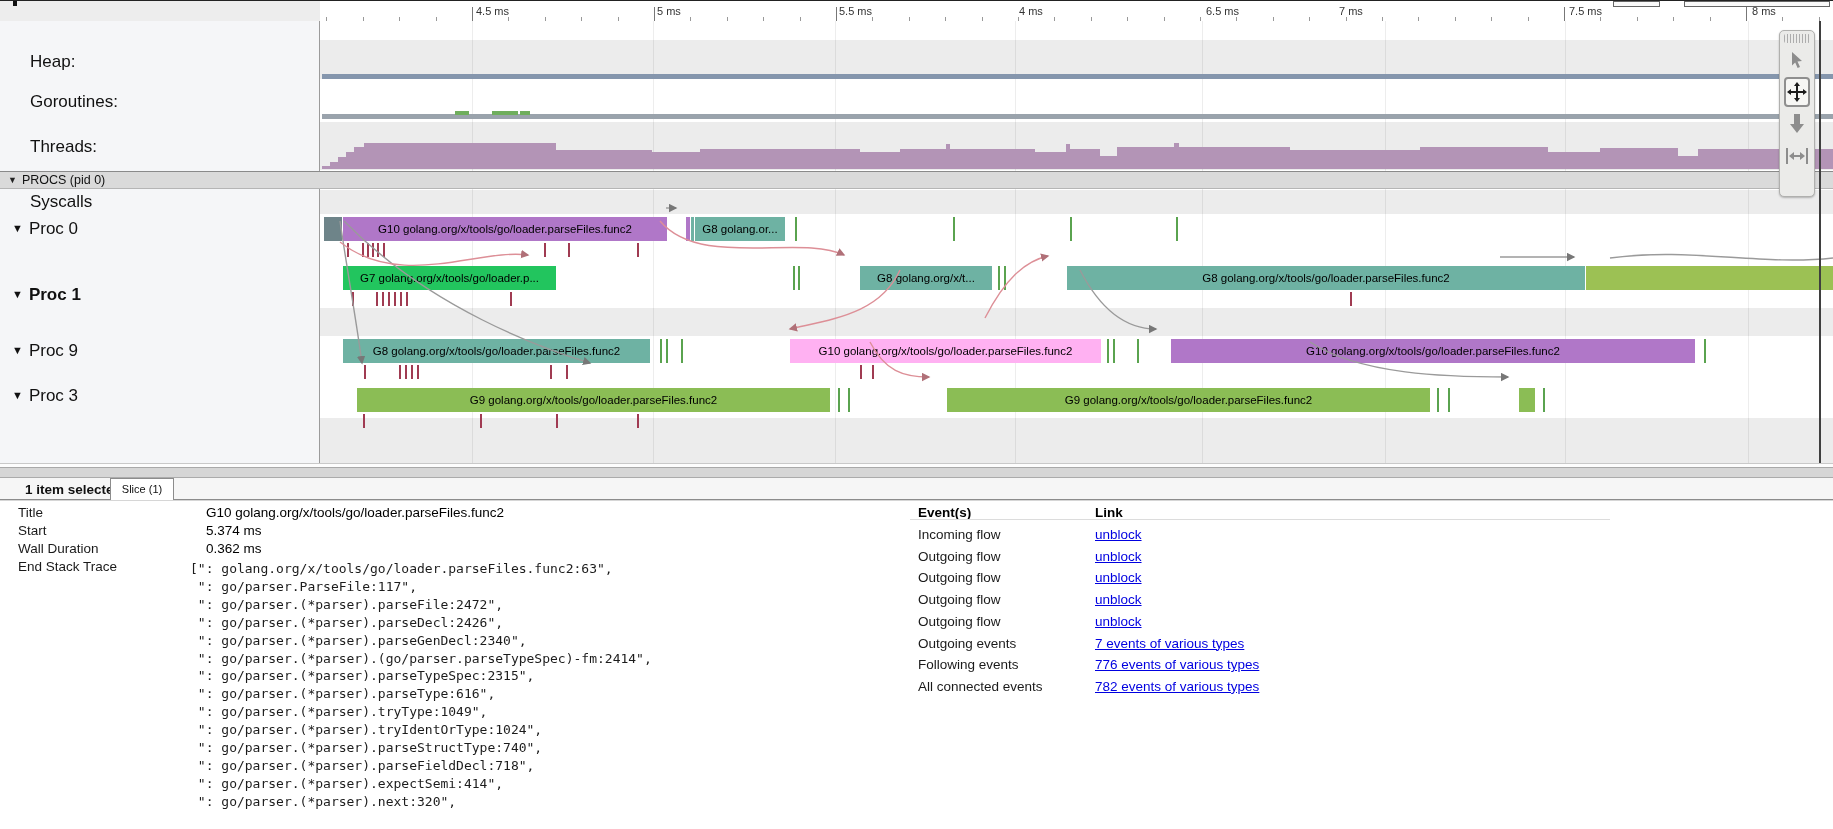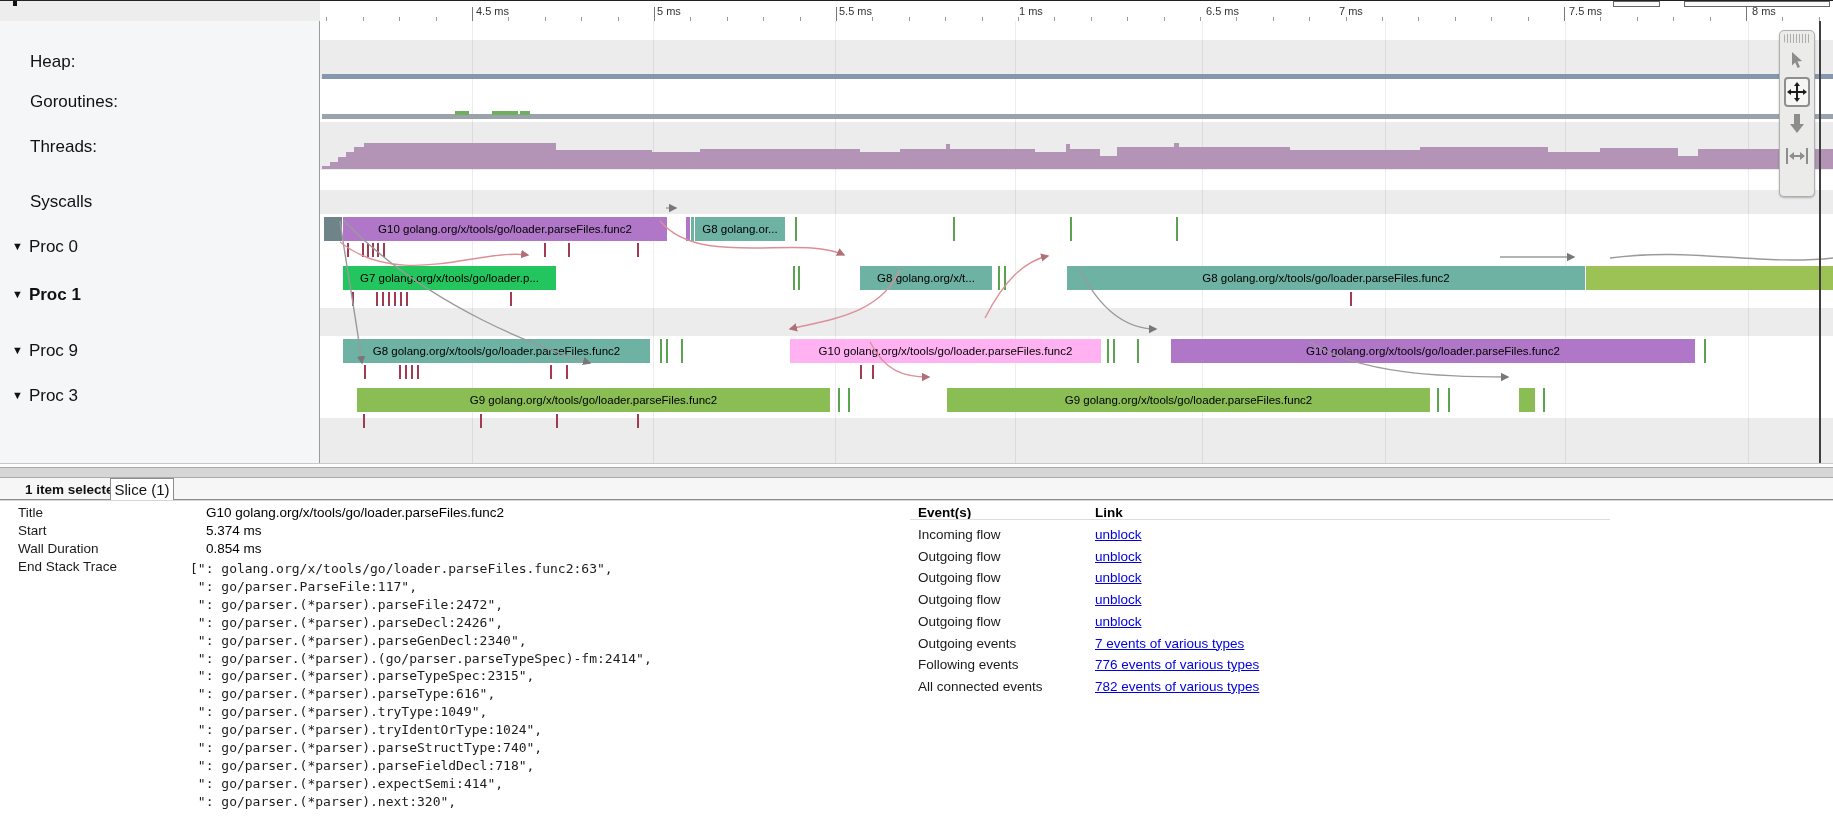--- a/index.html
+++ b/index.html
@@ -35,21 +35,21 @@
   #toolbar{left:1779px;top:30px;width:34px;height:165px;background:#ebebe9;border:1px solid #b0b0ae;border-radius:5px;box-shadow:0 1px 2px rgba(0,0,0,.25);z-index:10;}
   #toolbar .grip{margin:3px 4px 2px 4px;height:9px;background:repeating-linear-gradient(90deg,#adadad 0 1px,transparent 1px 3px),repeating-linear-gradient(0deg,transparent 0 1px,#ebebe9 1px 3px);border-radius:2px;}
   .tool{width:26px;height:30px;margin:2px auto;display:flex;align-items:center;justify-content:center;border-radius:4px;}
   .tool.active{border:2px solid #8f8f8f;background:#f6f6f4;box-sizing:border-box;}
   #right-edge{left:1819px;top:21px;width:2px;height:442px;background:#3f3f3f;z-index:6;}
   
   #splitter-hi{left:0;top:463px;width:1833px;height:4px;background:#fdfdfd;border-top:1px solid #c9c9c9;box-sizing:border-box;}
   #splitter{left:0;top:467px;width:1833px;height:11px;background:#d6d6d6;border-top:1px solid #a9a9a9;border-bottom:1px solid #ababab;box-sizing:border-box;}
   #selbar{left:0;top:478px;width:1833px;height:22px;background:#f6f6f6;border-bottom:1px solid #8c8c8c;box-sizing:border-box;}
   #sel-summary{left:25px;top:482px;font-size:13.5px;font-weight:bold;color:#111;}
-  #sel-tab{left:110px;top:478px;width:64px;height:22px;background:#fff;border:1px solid #8c8c8c;border-bottom:none;box-sizing:border-box;text-align:center;font-size:15px;line-height:21px;color:#111;z-index:2;}
+  #sel-tab{left:110px;top:478px;width:64px;height:22px;background:#fff;border:1px solid #8c8c8c;border-bottom:none;box-sizing:border-box;text-align:center;font-size:11px;line-height:21px;color:#111;z-index:2;}
   #content{left:0;top:500px;width:1833px;height:329px;background:#fff;}
   .field-label{left:18px;font-size:13.5px;color:#1a1a1a;}
   .field-value{left:206px;font-size:13.5px;color:#000;}
   .stack-line{left:190px;font-family:"DejaVu Sans Mono", monospace;font-size:13px;color:#1c1c1c;white-space:pre;}
   .ev-head{font-size:13.5px;font-weight:bold;color:#000;}
   .ev-label{font-size:13.5px;color:#1a1a1a;}
   .ev-link{font-size:13.5px;color:#0000e0;text-decoration:underline;cursor:pointer;}
   #ev-topline{left:0px;top:500px;width:1833px;height:1px;background:#d6d6d6;}
   #ev-headline{left:910px;top:519px;width:700px;height:1px;background:#dcdcdc;}
 </style>
@@ -99,21 +99,21 @@
       <div class="rtick-minor" style="left: 1280.4px; position: absolute;"></div>
       <div class="rtick-minor" style="left: 1316.8px; position: absolute;"></div>
       <div class="rtick-minor" style="left: 1353.2px; position: absolute;"></div>
       <div class="rtick-minor" style="left: 1389.6px; position: absolute;"></div>
       <div class="rtick-major" style="left: 1426px; position: absolute;"></div>
       <div class="rtick-minor" style="left: 1462.4px; position: absolute;"></div>
       <div class="rtick-minor" style="left: 1498.8px; position: absolute;"></div>
       <div class="rlabel" style="left: 156px; position: absolute; text-align: center;">4.5 ms</div>
       <div class="rlabel" style="left: 337px; position: absolute;">5 ms</div>
       <div class="rlabel" style="left: 519px; position: absolute;">5.5 ms</div>
-      <div class="rlabel" style="left: 699px; position: absolute;">1 ms</div>
+      <div class="rlabel" style="left: 699px; position: absolute;">4 ms</div>
       <div class="rlabel" style="left: 886px; position: absolute;">6.5 ms</div>
       <div class="rlabel" style="left: 1019px; position: absolute;">7 ms</div>
       <div class="rlabel" style="left: 1249px; position: absolute;">7.5 ms</div>
       <div class="rlabel" style="left: 1432px; position: absolute;">8 ms</div>
     </div>
   <div class="abs" id="topline"></div>
 
   <div class="abs" id="timeline">
       <div class="band" style="top: 19px; height: 39px; position: absolute;"></div>
       <div class="band" style="top: 101px; height: 48px; position: absolute;"></div>
@@ -198,27 +198,28 @@
       <div class="gtick" style="left: 1117px; top: 367px; background: rgb(90, 163, 79); position: absolute;"></div>
       <div class="gtick" style="left: 1128px; top: 367px; background: rgb(90, 163, 79); position: absolute;"></div>
       <div class="gtick" style="left: 1223px; top: 367px; background: rgb(90, 163, 79); position: absolute;"></div>
       <div class="mtick" style="left: 43px; top: 393px; position: absolute;"></div>
       <div class="mtick" style="left: 160px; top: 393px; position: absolute;"></div>
       <div class="mtick" style="left: 236px; top: 393px; position: absolute;"></div>
       <div class="mtick" style="left: 317px; top: 393px; position: absolute;"></div>
     </div>
 
   <div class="abs sec-header" style="top:21px;"><span class="tri">▼</span><span>STATS (pid 1)</span></div>
+  <div class="abs sec-header" style="top:171px;z-index:5;"><span class="tri">▼</span><span>PROCS (pid 0)</span></div>
 
   <div class="abs" id="left-pane">
       <div class="track-label" style="top: 31px; position: absolute;">Heap:</div>
       <div class="track-label" style="top: 71px; position: absolute;">Goroutines:</div>
       <div class="track-label" style="top: 116px; position: absolute;">Threads:</div>
       <div class="track-label" style="top: 171px; position: absolute;">Syscalls</div>
-      <div class="proc-label" style="top: 216px; position: absolute;"><span class="tri">▼</span><span>Proc 0</span></div>
+      <div class="proc-label" style="top: 198px; position: absolute;"><span class="tri">▼</span><span>Proc 0</span></div>
       <div class="proc-label" style="top: 264px; position: absolute; font-weight: bold;"><span class="tri">▼</span><span>Proc 1</span></div>
       <div class="proc-label" style="top: 320px; position: absolute;"><span class="tri">▼</span><span>Proc 9</span></div>
       <div class="proc-label" style="top: 365px; position: absolute;"><span class="tri">▼</span><span>Proc 3</span></div>
     </div>
 
   <svg class="abs" id="flows" width="1513" height="442">
     <defs>
       <marker id="arr-pink" markerWidth="7" markerHeight="7" refX="5" refY="3" orient="auto">
           <path d="M0,0 L6,3 L0,6 z" fill="#b07078"></path>
         </marker>
@@ -273,21 +274,21 @@
   <div class="abs" id="selbar"></div>
   <div class="abs" id="sel-summary">1 item selected:</div>
   <div class="abs" id="sel-tab">Slice (1)</div>
 
   <div class="abs" id="content">
       <div class="field-label" style="top: 5px; position: absolute;">Title</div>
       <div class="field-value" style="top: 5px; position: absolute;">G10 golang.org/x/tools/go/loader.parseFiles.func2</div>
       <div class="field-label" style="top: 23px; position: absolute;">Start</div>
       <div class="field-value" style="top: 23px; position: absolute;">5.374 ms</div>
       <div class="field-label" style="top: 41px; position: absolute;">Wall Duration</div>
-      <div class="field-value" style="top: 41px; position: absolute;">0.854 ms</div>
+      <div class="field-value" style="top: 41px; position: absolute;">0.362 ms</div>
       <div class="field-label" style="top: 59px; position: absolute;">End Stack Trace</div>
       <div class="stack-line" style="top: 61px; position: absolute;">[": golang.org/x/tools/go/loader.parseFiles.func2:63",</div>
       <div class="stack-line" style="top: 78.9px; position: absolute;"> ": go/parser.ParseFile:117",</div>
       <div class="stack-line" style="top: 96.8px; position: absolute;"> ": go/parser.(*parser).parseFile:2472",</div>
       <div class="stack-line" style="top: 114.7px; position: absolute;"> ": go/parser.(*parser).parseDecl:2426",</div>
       <div class="stack-line" style="top: 132.6px; position: absolute;"> ": go/parser.(*parser).parseGenDecl:2340",</div>
       <div class="stack-line" style="top: 150.5px; position: absolute;"> ": go/parser.(*parser).(go/parser.parseTypeSpec)-fm:2414",</div>
       <div class="stack-line" style="top: 168.4px; position: absolute;"> ": go/parser.(*parser).parseTypeSpec:2315",</div>
       <div class="stack-line" style="top: 186.3px; position: absolute;"> ": go/parser.(*parser).parseType:616",</div>
       <div class="stack-line" style="top: 204.2px; position: absolute;"> ": go/parser.(*parser).tryType:1049",</div>

